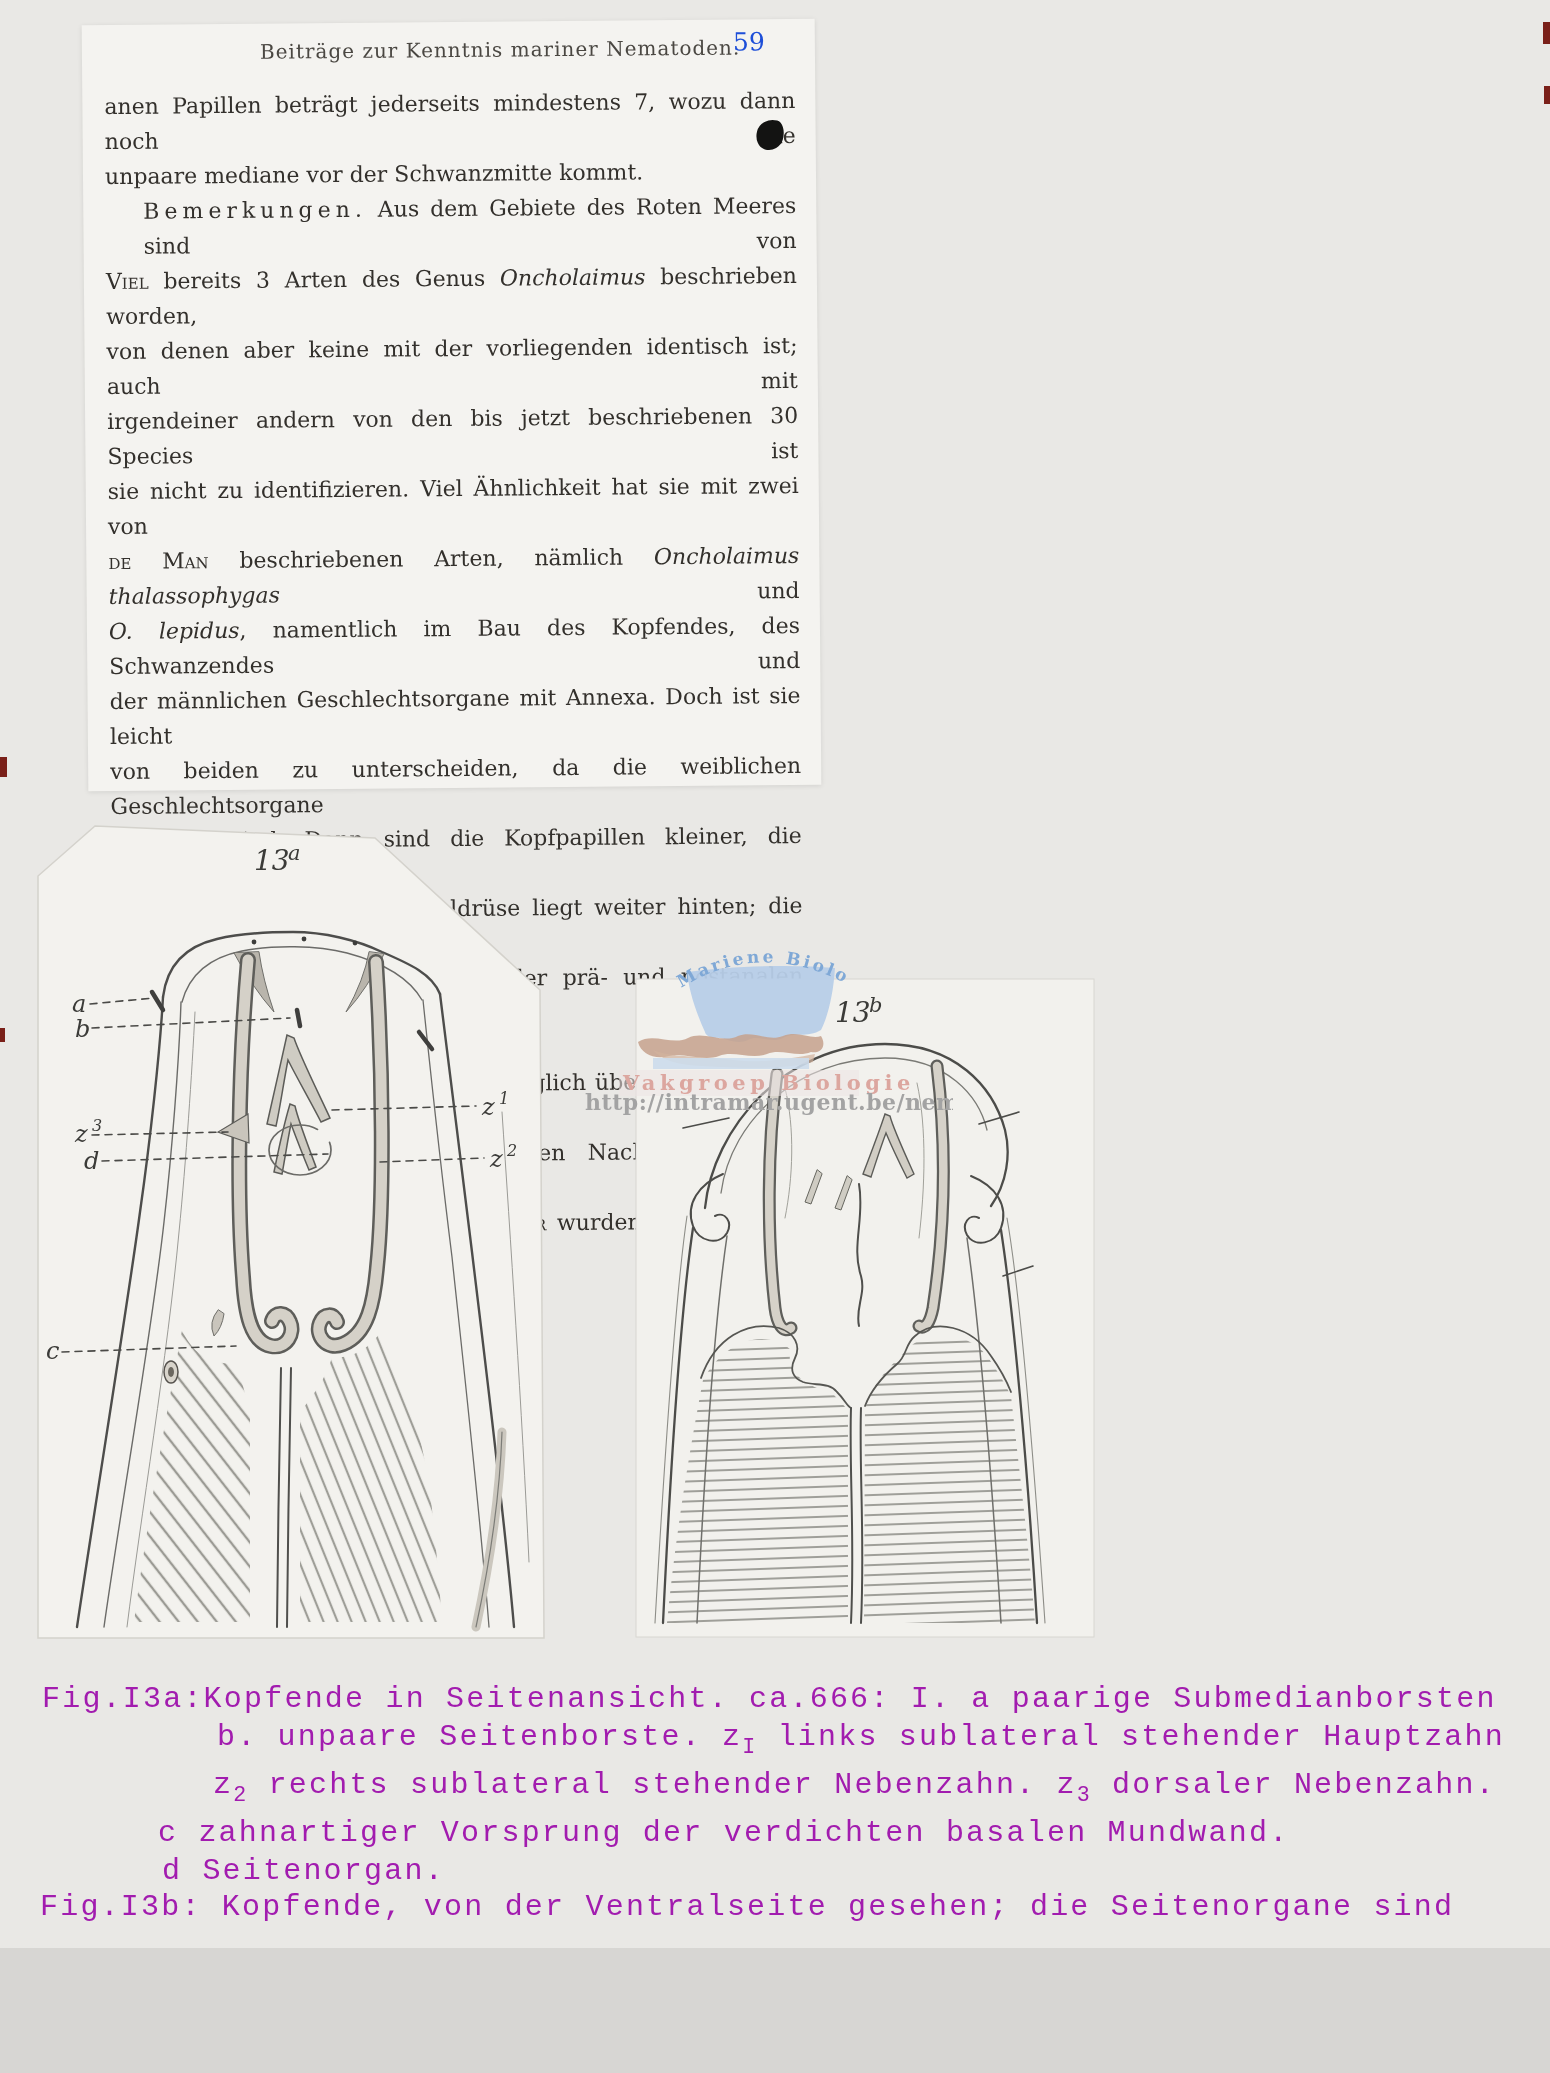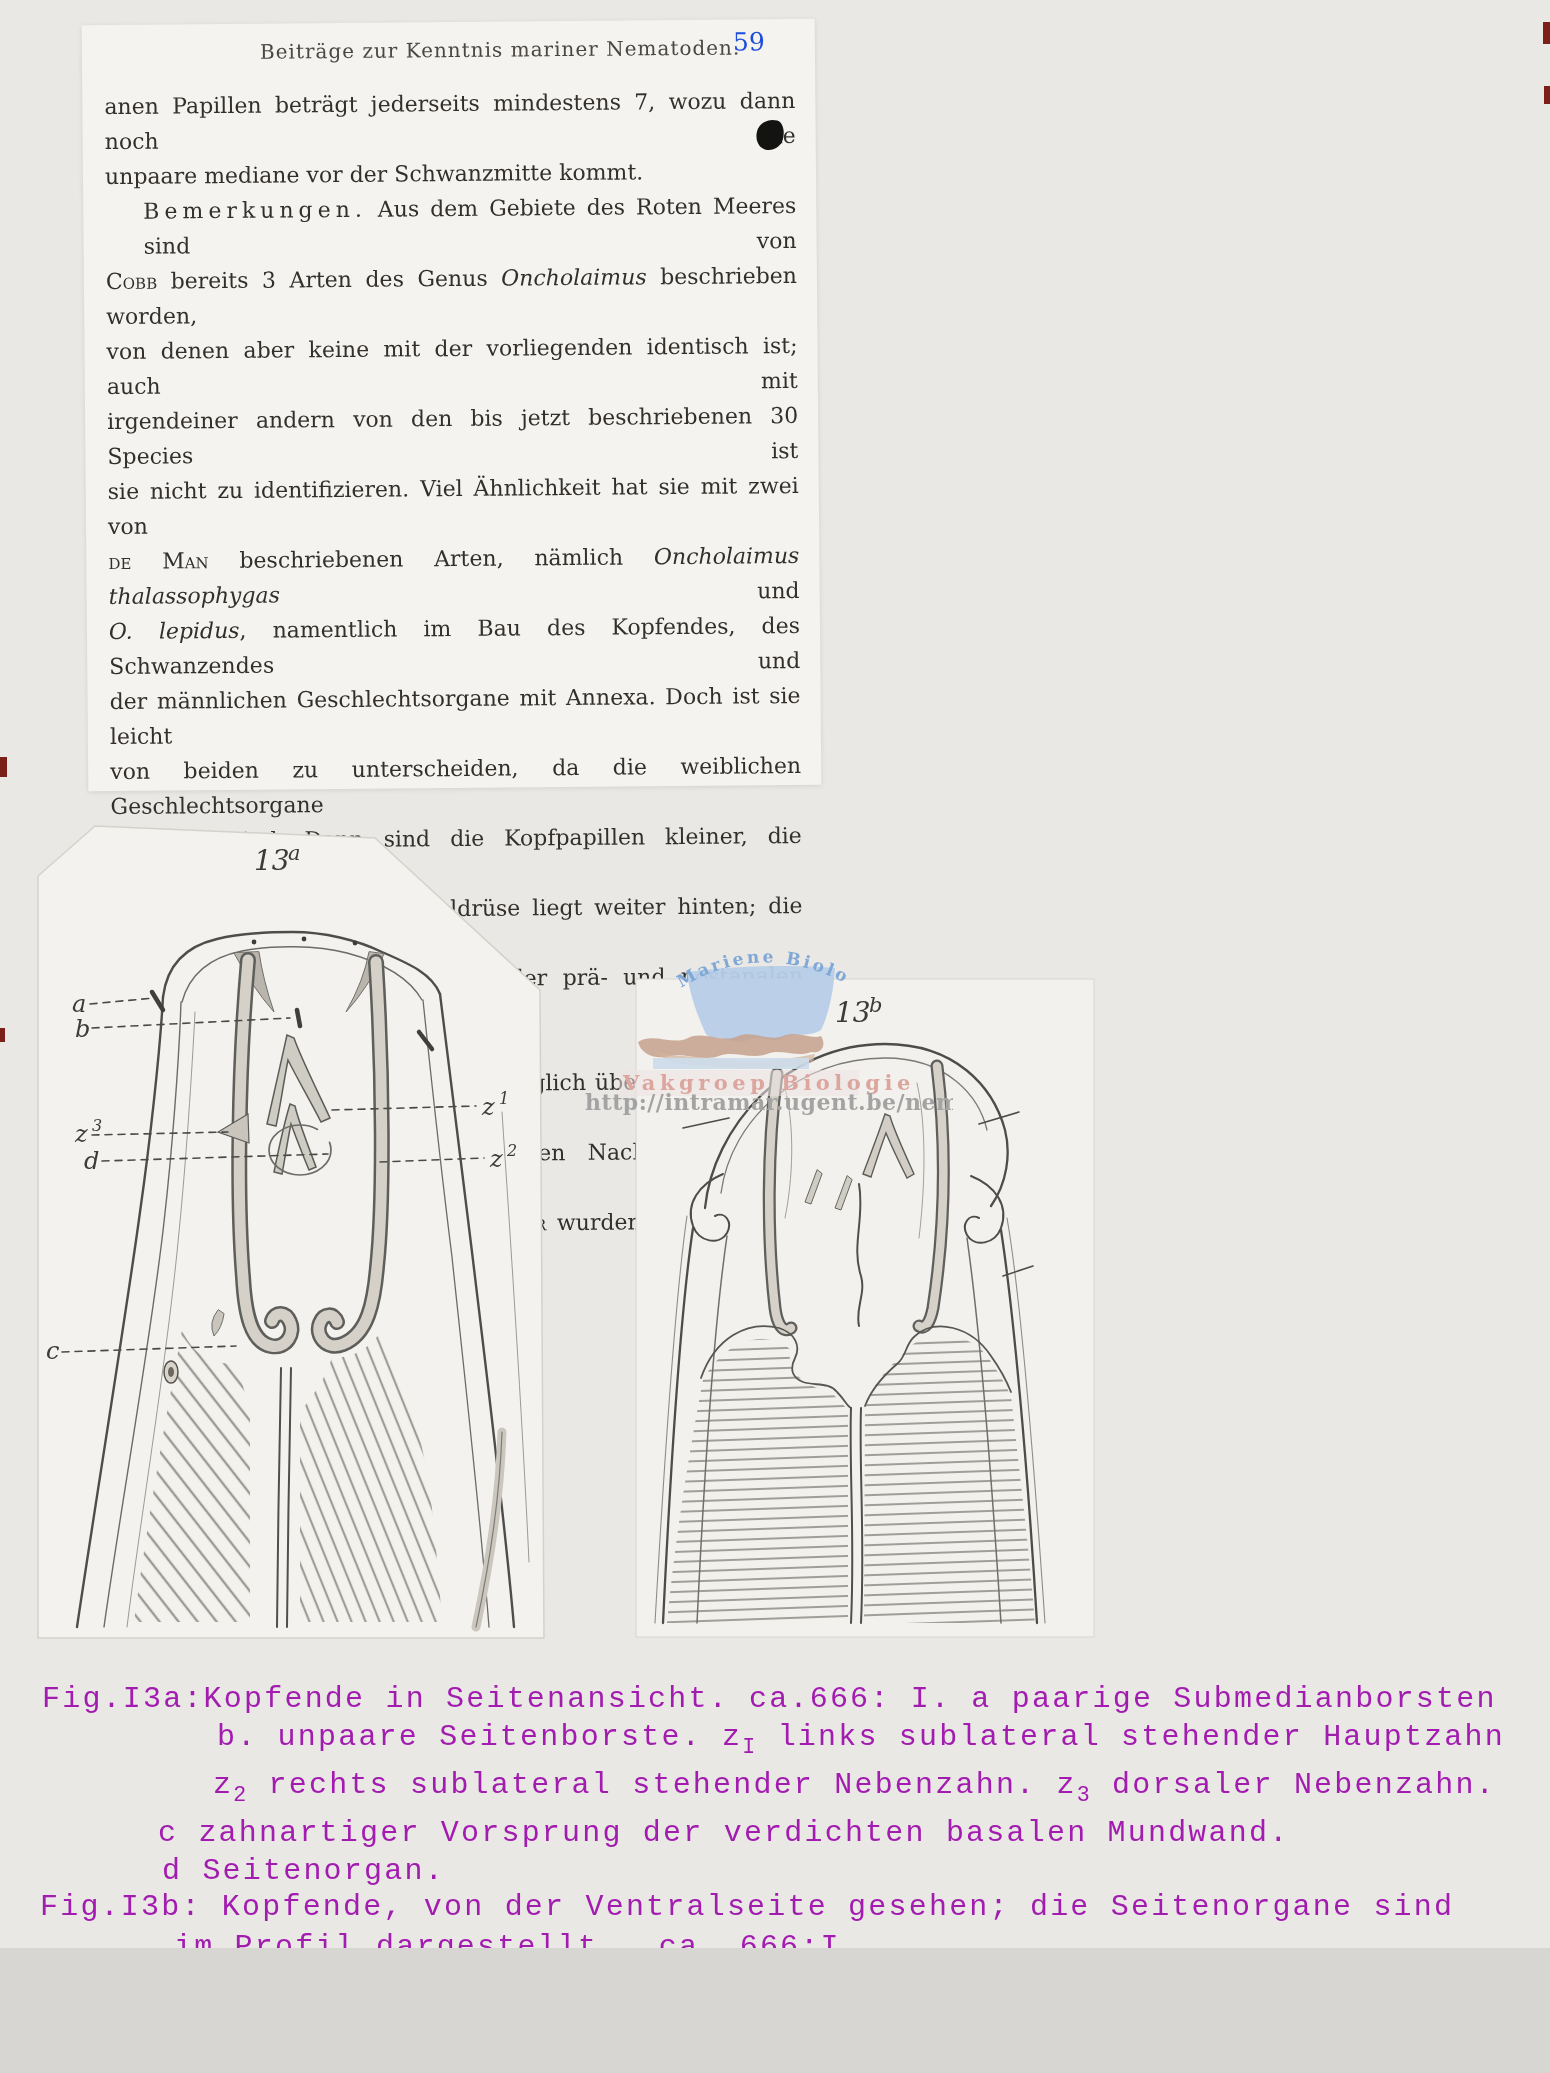--- a/index.html
+++ b/index.html
@@ -55,21 +55,21 @@
 
 <div class="stage">
 
   <div class="text-paper">
     <div class="hdr-title">Beiträge zur Kenntnis mariner Nematoden.</div>
     <div class="hdr-num">59</div>
     <div class="body-text" id="body-text">
         <div class="body-line just"><span>anen Papillen beträgt jederseits mindestens 7, wozu dann noch </span><span class="blot">die</span></div>
         <div class="body-line"><span>unpaare mediane vor der Schwanzmitte kommt.</span></div>
         <div class="body-line just" style="padding-left: 38px;"><span class="sp">Bemerkungen.</span><span> Aus dem Gebiete des Roten Meeres sind von</span></div>
-        <div class="body-line just"><span class="sc">Cobb</span><span> bereits 3 Arten des Genus </span><span class="it">Oncholaimus</span><span> beschrieben worden,</span></div>
+        <div class="body-line just"><span class="sc">Viel</span><span> bereits 3 Arten des Genus </span><span class="it">Oncholaimus</span><span> beschrieben worden,</span></div>
         <div class="body-line just"><span>von denen aber keine mit der vorliegenden identisch ist; auch mit</span></div>
         <div class="body-line just"><span>irgendeiner andern von den bis jetzt beschriebenen 30 Species ist</span></div>
         <div class="body-line just"><span>sie nicht zu identifizieren.  Viel Ähnlichkeit hat sie mit zwei von</span></div>
         <div class="body-line just"><span class="sc">de Man</span><span> beschriebenen Arten, nämlich </span><span class="it">Oncholaimus thalassophygas</span><span> und</span></div>
         <div class="body-line just"><span class="it">O. lepidus</span><span>, namentlich im Bau des Kopfendes, des Schwanzendes und</span></div>
         <div class="body-line just"><span>der männlichen Geschlechtsorgane mit Annexa.  Doch ist sie leicht</span></div>
         <div class="body-line just"><span>von beiden zu unterscheiden, da die weiblichen Geschlechtsorgane</span></div>
         <div class="body-line just"><span>unpaarig sind.  Dann sind die Kopfpapillen kleiner, die Kopfborsten</span></div>
         <div class="body-line just"><span>zarter und feiner; die Ventraldrüse liegt weiter hinten; die Spicula</span></div>
         <div class="body-line just"><span>sind kürzer und die Anordnung der prä- und postanalen Papillen</span></div>
@@ -235,20 +235,20 @@
     <rect x="70" y="120" width="156" height="11" fill="#ccdceb" opacity="0.9"></rect>
     <rect x="36" y="132" width="240" height="26" fill="#ece4e4" opacity="0.55"></rect>
     <text font-family="Liberation Sans, sans-serif" font-weight="bold" font-size="17" fill="#7fa8d6" letter-spacing="3">
       <textPath href="#arcPath">Mariene Biologie</textPath>
     </text>
     <text x="40" y="152" font-family="Liberation Sans, sans-serif" font-weight="bold" font-size="21" letter-spacing="4.5" fill="#dca69f">Vakgroep Biologie</text>
     <text x="2" y="172" font-family="Liberation Sans, sans-serif" font-weight="bold" font-size="22" letter-spacing="0.5" fill="#a3a3a3">http://intramar.ugent.be/nemys/</text>
   </svg>
 
   <div class="caption cap-a" id="caption-a"><div class="cap-line"><span>Fig.I3a:Kopfende in Seitenansicht. ca.666: I. a paarige Submedianborsten</span></div><div class="cap-line" style="padding-left: 175px;"><span>b. unpaare Seitenborste. z</span><span class="sub">I</span><span> links sublateral stehender Hauptzahn</span></div><div class="cap-line" style="padding-left: 171px;"><span>z</span><span class="sub">2</span><span> rechts sublateral stehender Nebenzahn. z</span><span class="sub">3</span><span> dorsaler Nebenzahn.</span></div><div class="cap-line" style="padding-left: 116px;"><span>c zahnartiger Vorsprung der verdichten basalen Mundwand.</span></div><div class="cap-line" style="padding-left: 120px;"><span>d Seitenorgan.</span></div></div>
-  <div class="caption cap-b" id="caption-b"><div class="cap-line"><span>Fig.I3b: Kopfende, von der Ventralseite gesehen; die Seitenorgane sind</span></div><div class="cap-line" style="padding-left: 134px;"><span>im Profil dargestellt.&nbsp; ca. 666:I</span></div></div>
+  <div class="caption cap-b" id="caption-b"><div class="cap-line"><span>Fig.I3b: Kopfende, von der Ventralseite gesehen; die Seitenorgane sind</span></div></div>
 
   <div class="mark m1"></div>
   <div class="mark m2"></div>
   <div class="mark m3"></div>
   <div class="mark m4"></div>
   <div class="bottom-bar"></div>
 </div>
 
 </body></html>

